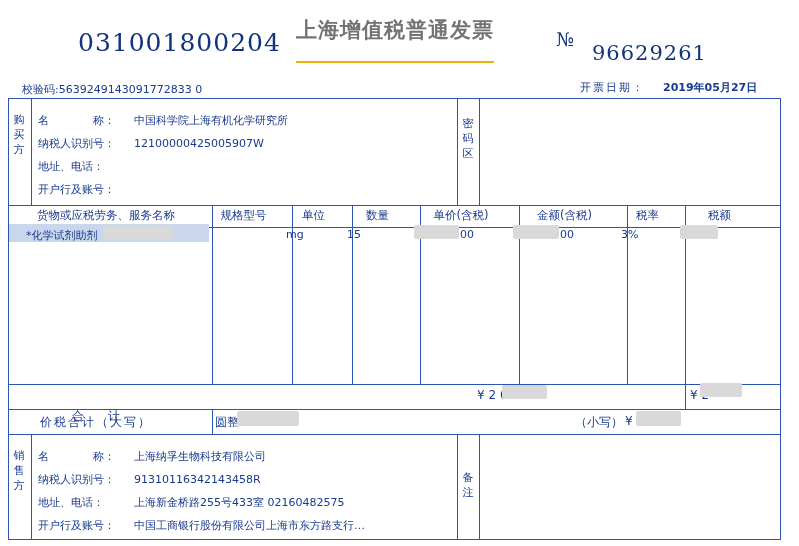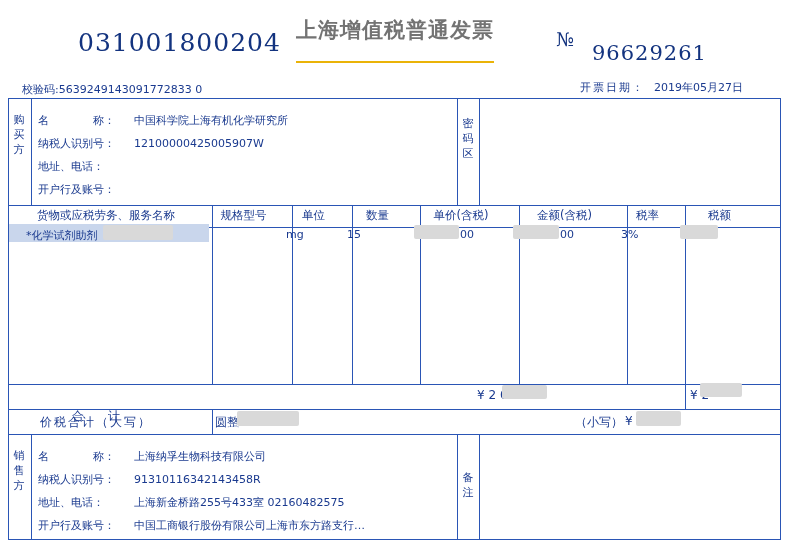--- a/index.html
+++ b/index.html
@@ -62,21 +62,21 @@
     color: #1a3a8f;
     margin-left: 12px;
   }
   .issue-date {
     position: absolute;
     left: 580px; top: 80px;
     font-size: 11px;
     color: #1a3a8f;
   }
   .issue-date .lbl { letter-spacing: 2px; }
-  .issue-date .val { margin-left: 9px; }
+  .issue-date .val { margin-left: 18px; font-weight: bold; }
 
   
   .frame {
     position: absolute;
     left: 8px; top: 98px;
     width: 773px;
     height: 442px;
     border: 1px solid #2a55b5;
     box-sizing: border-box;
   }

